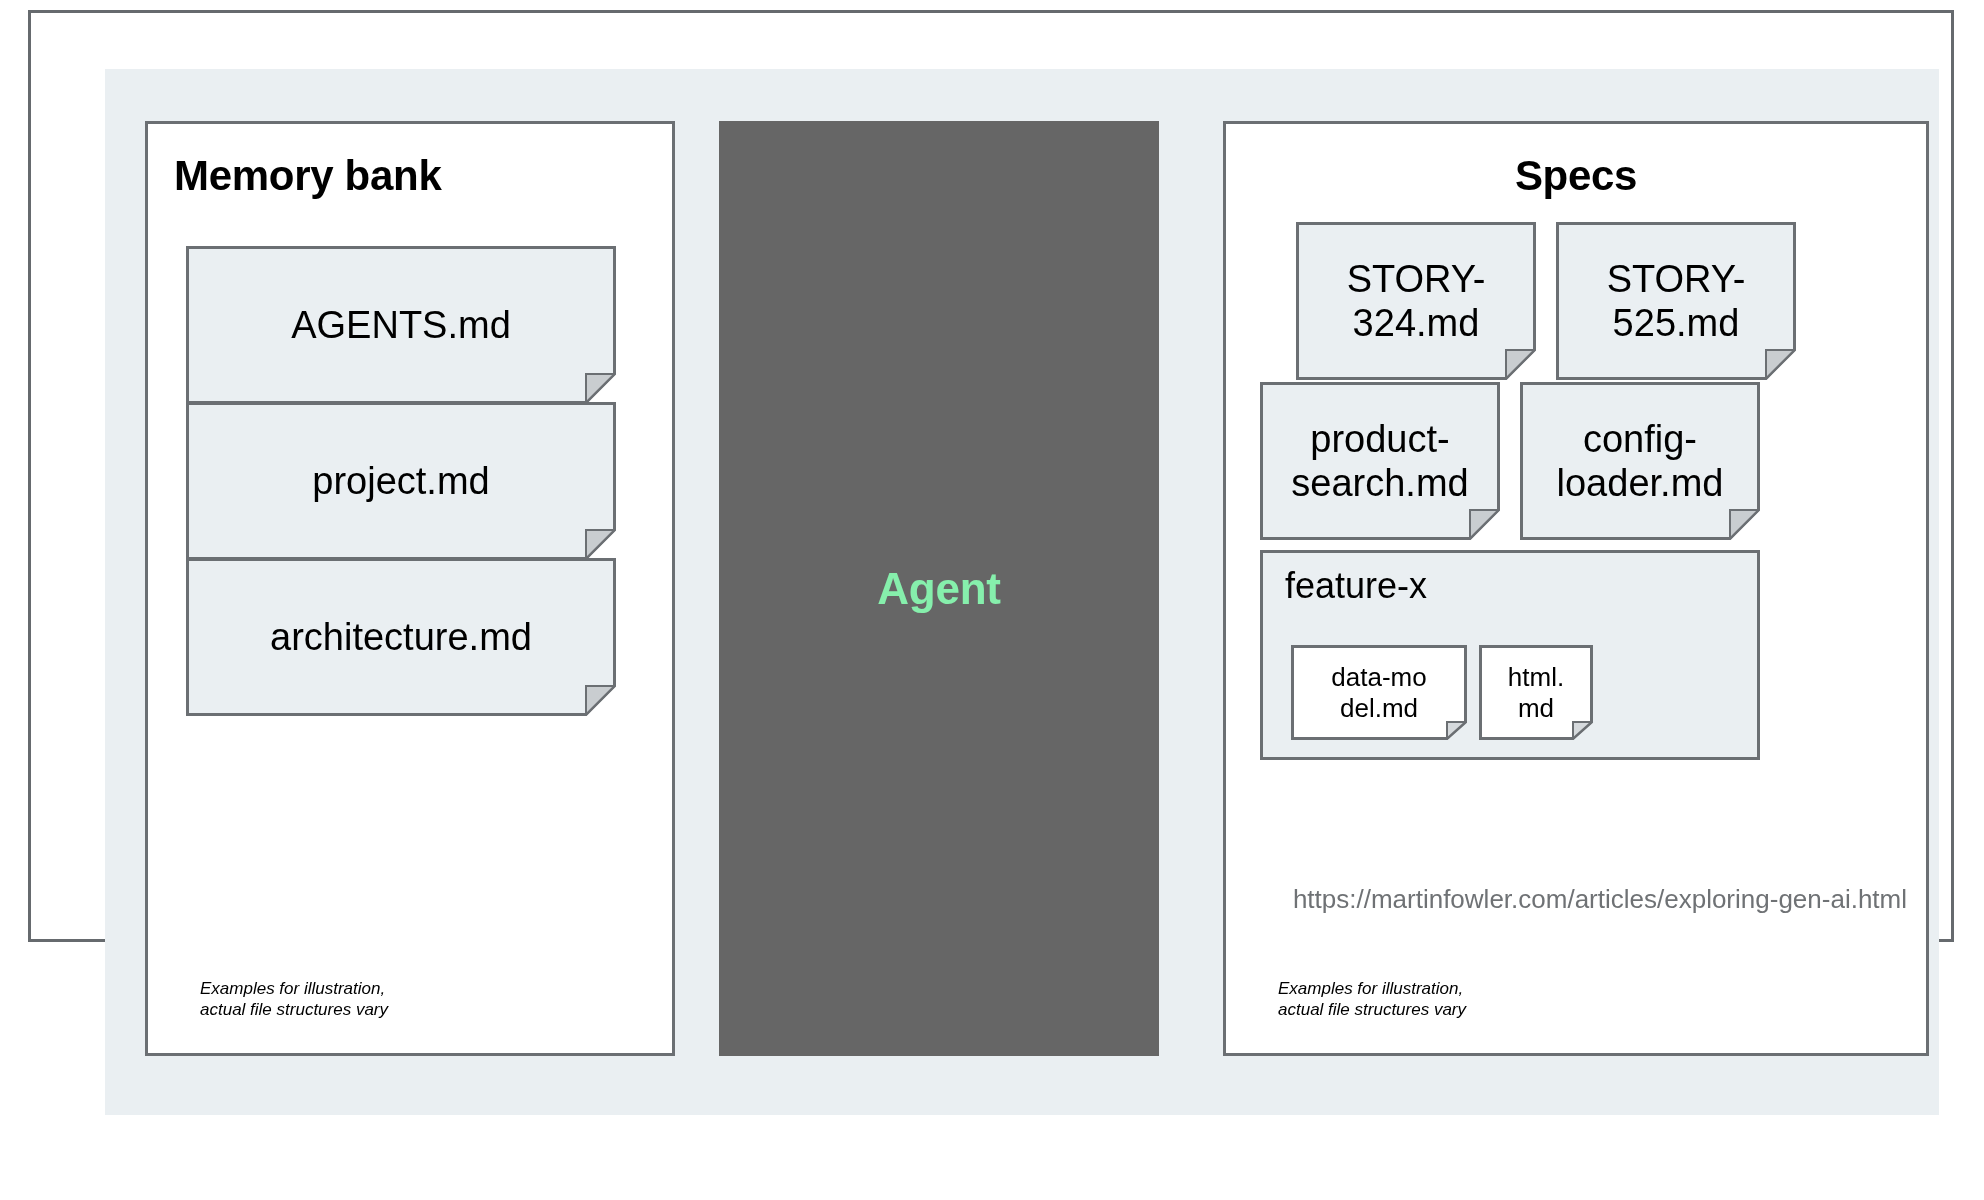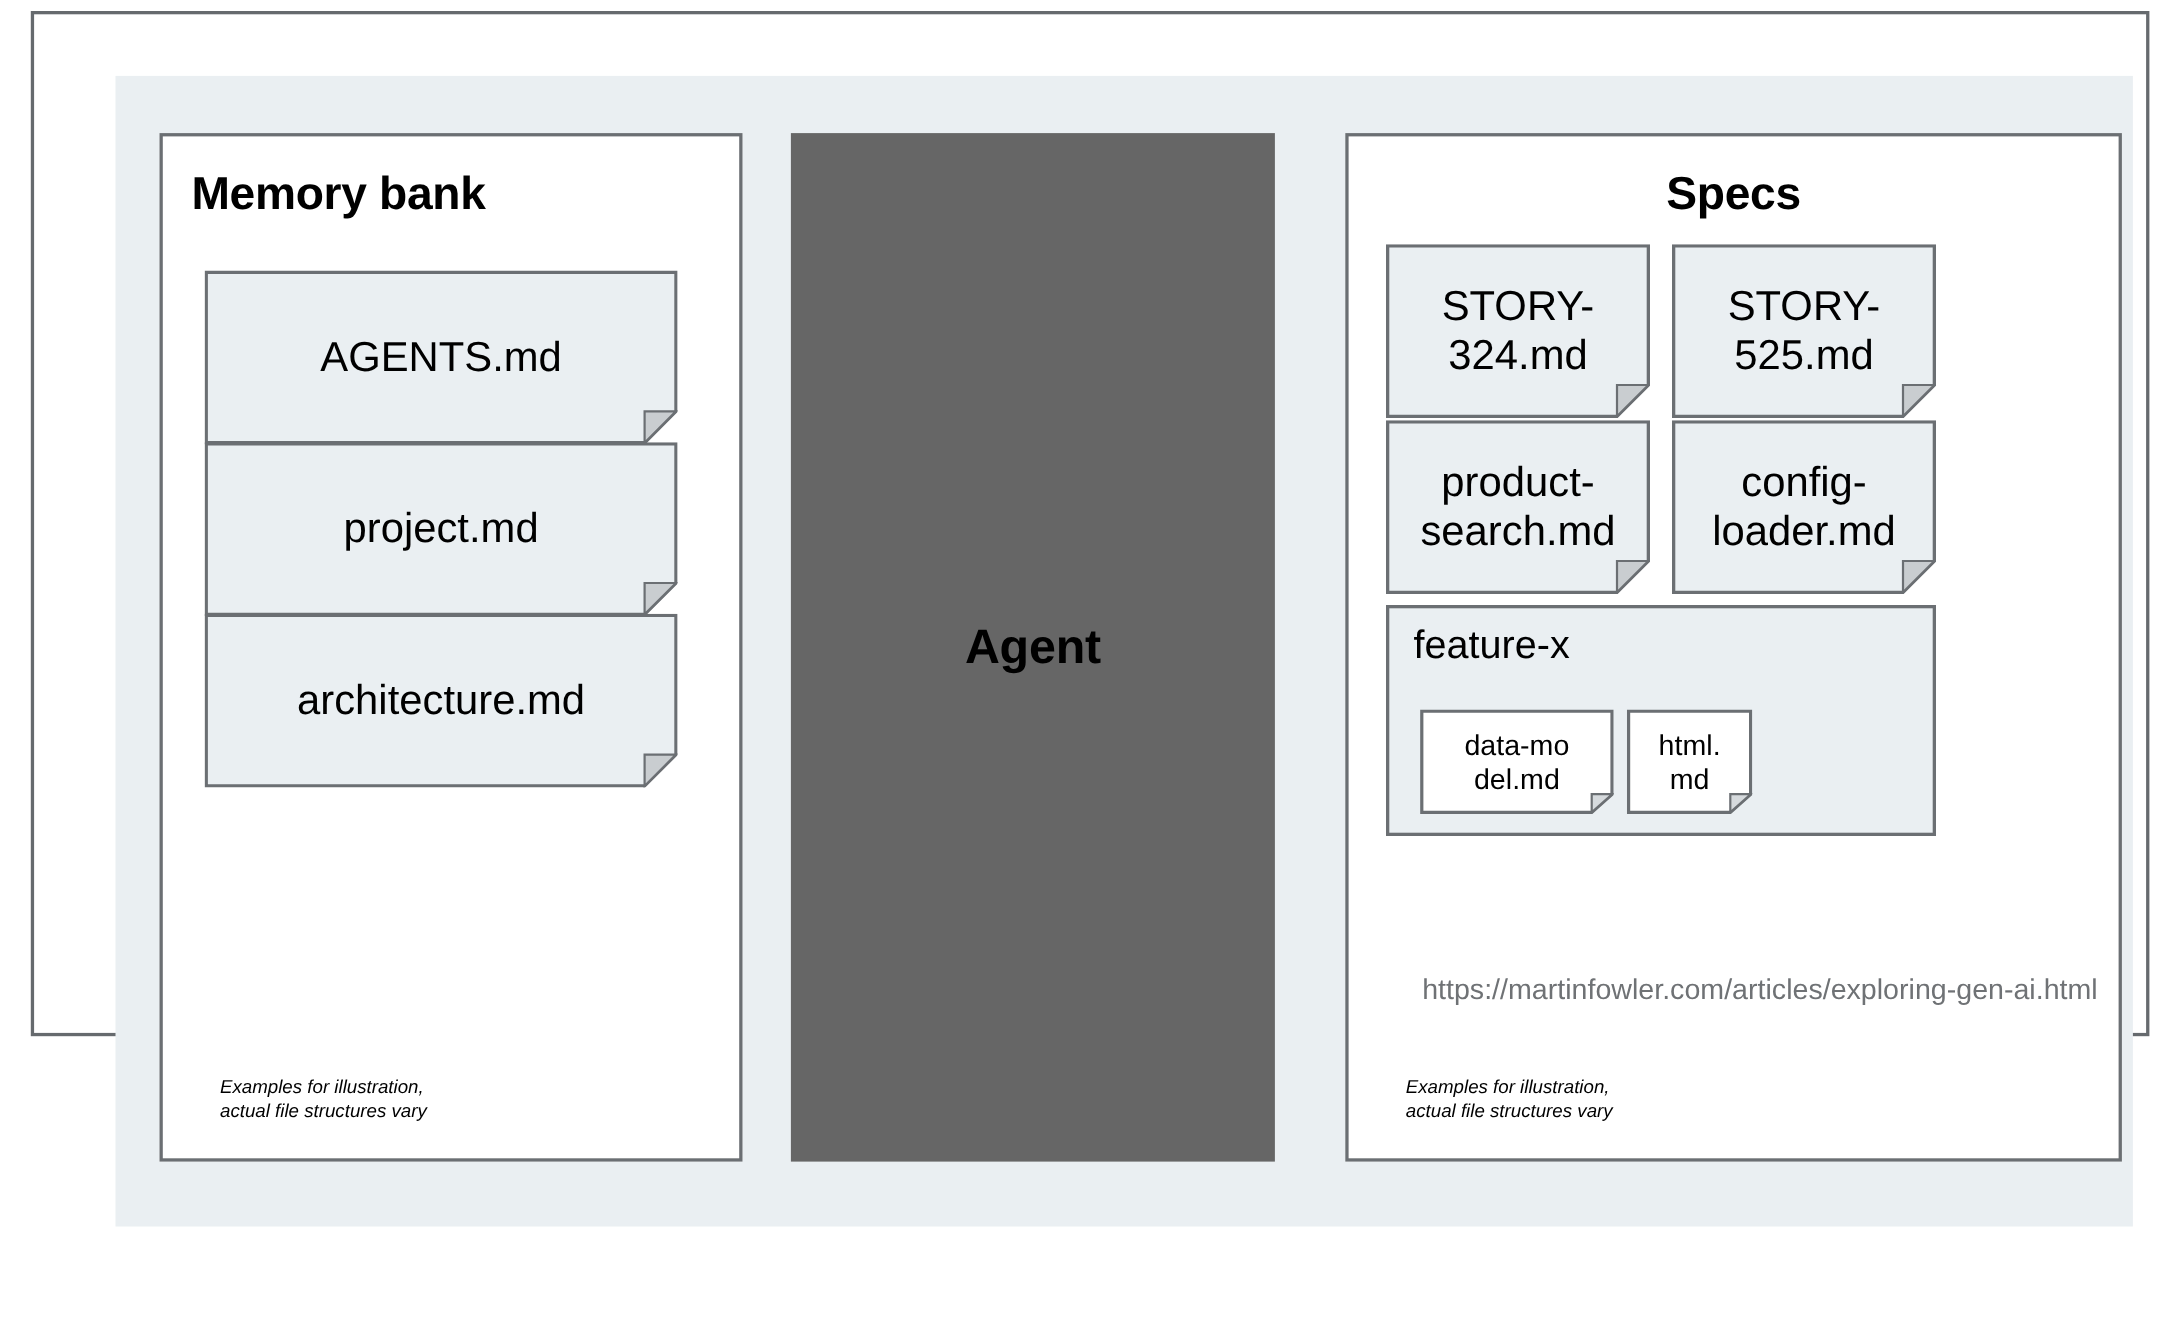--- a/index.html
+++ b/index.html
@@ -105,21 +105,21 @@
     left: 688px;
     top: 108px;
     width: 440px;
     height: 935px;
     background: #666666;
     display: flex;
     align-items: center;
     justify-content: center;
   }
   .agent-label {
-    color: #000000;
+    color: #86efac;
     font-size: 44px;
     font-weight: bold;
     letter-spacing: -0.2px;
   }
 
   
   .note {
     position: absolute;
     box-sizing: border-box;
   }
@@ -154,21 +154,21 @@
   .note-mem-1 { top: 122px; }
   .note-mem-2 { top: 278px; }
   .note-mem-3 { top: 434px; }
   .note-mem-3 .note-label { font-size: 38px; }
 
   
   .note-spec { width: 240px; height: 158px; }
   .note-spec .note-label { font-size: 38px; }
   .note-spec-c1 { left: 34px; }
   .note-spec-c2 { left: 294px; }
-  .note-spec-r1 { top: 98px; }
+  .note-spec-r1 { top: 98px; margin-left: 36px; }
   .note-spec-r2 { top: 258px; }
 
   
   .group-feature {
     position: absolute;
     left: 34px;
     top: 426px;
     width: 500px;
     height: 210px;
     background: #eaeff2;

